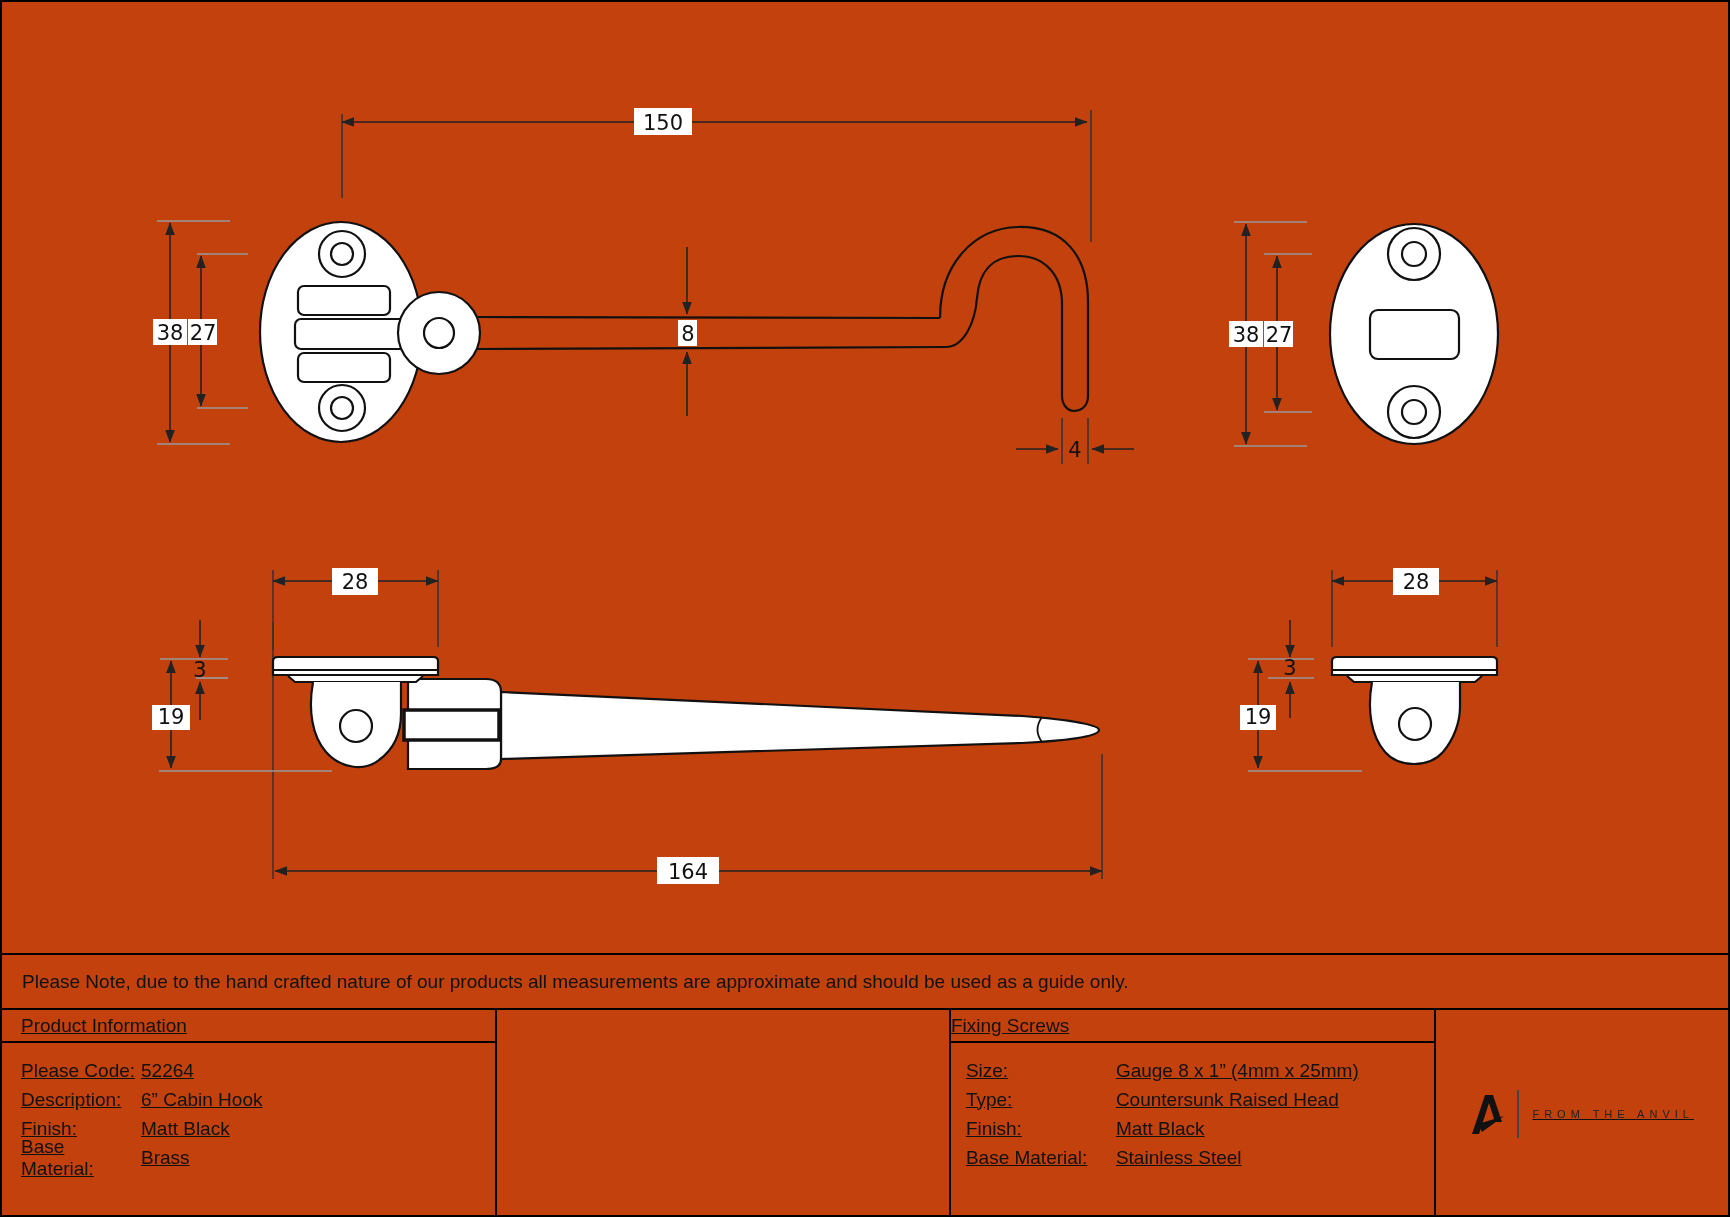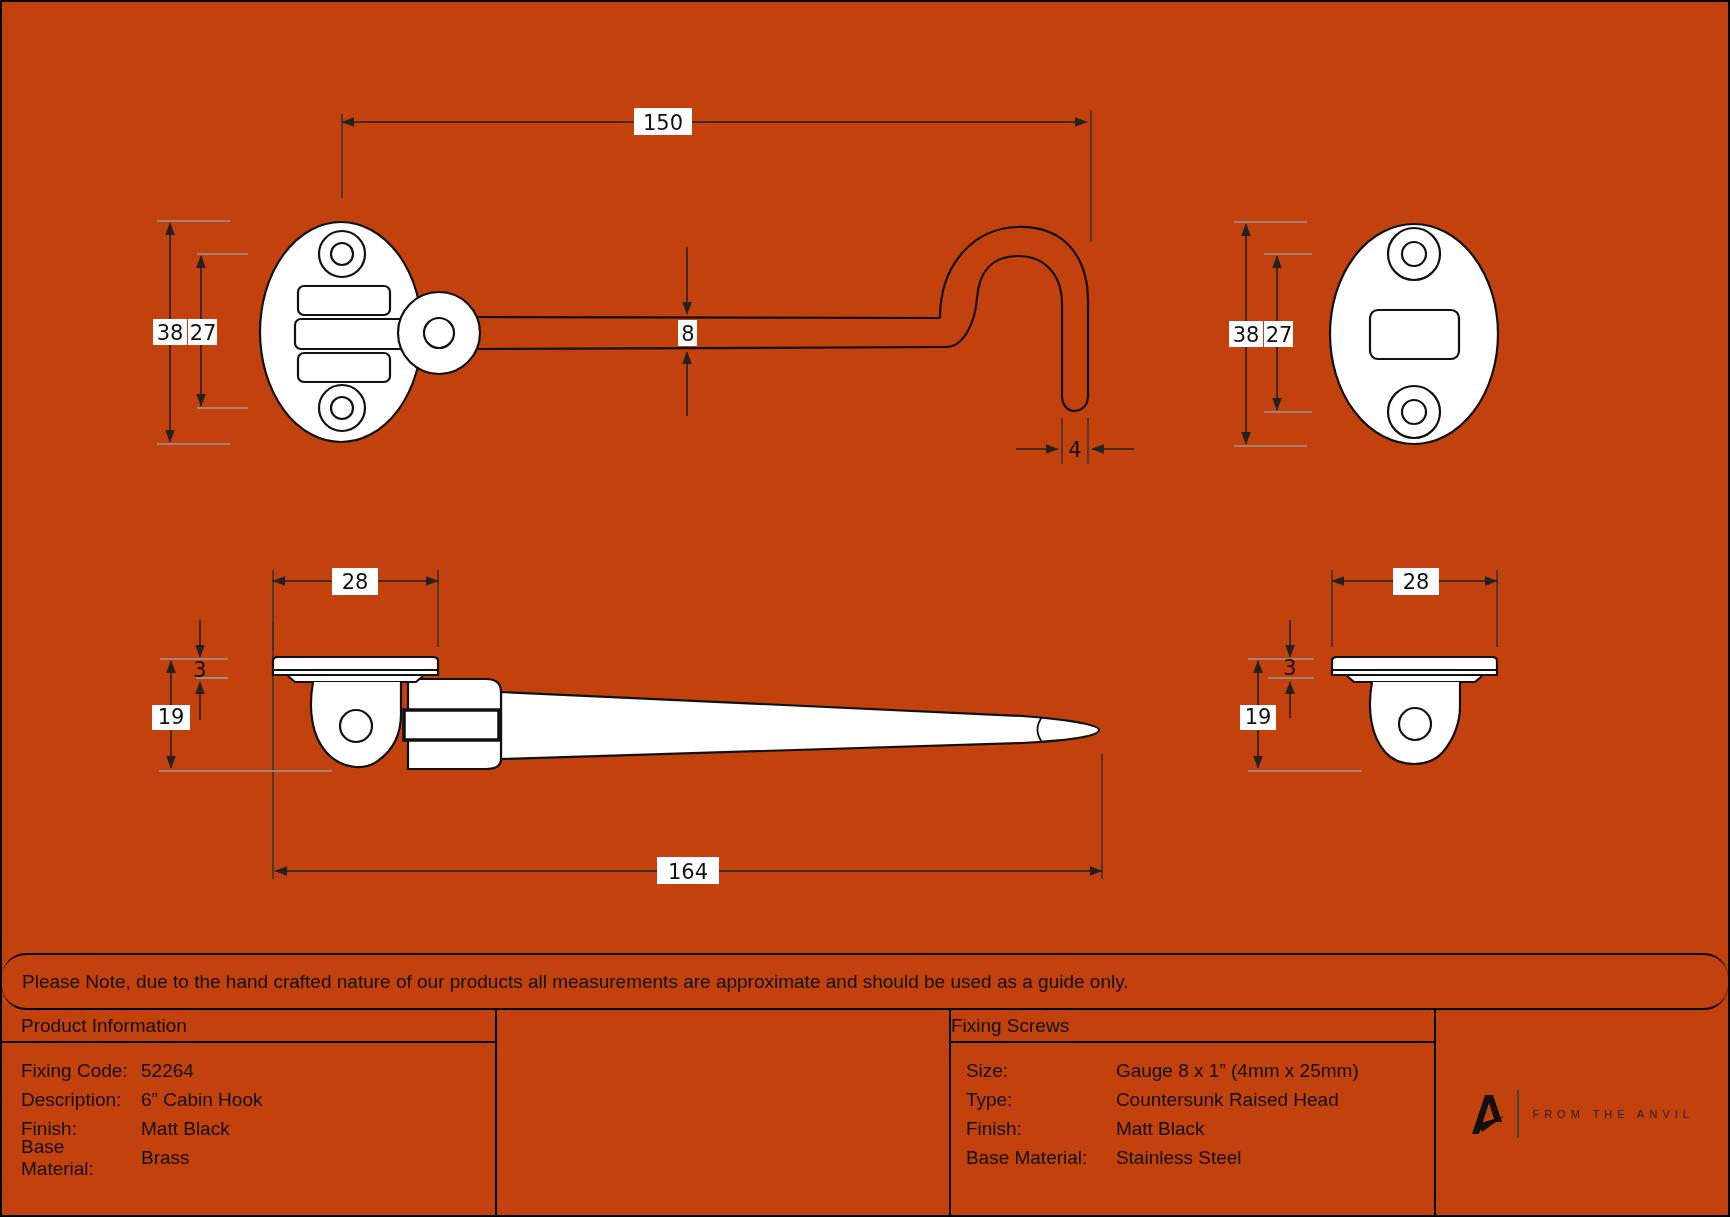--- a/index.html
+++ b/index.html
@@ -5,26 +5,26 @@
   html,body{margin:0;padding:0;background:#e8e8e8;}
   .page{
     position:relative;width:1730px;height:1217px;background:#c2410c;
     border:2px solid #000;box-sizing:border-box;overflow:hidden;
     font-family:"Liberation Sans",sans-serif;color:#111;
   }
   .drawings{position:absolute;left:0;top:0;}
   .note-row{
     position:absolute;left:0;top:951px;width:100%;height:57px;box-sizing:border-box;
     border-top:2px solid #000;border-bottom:2px solid #000;
-    display:flex;align-items:center;padding-left:20px;font-size:19px;border-radius:24px;
+    display:flex;align-items:center;padding-left:20px;font-size:19px;
   }
   .spec-table{
     position:absolute;left:0;top:1008px;width:100%;height:207px;display:flex;
   }
-  .col{box-sizing:border-box;height:100%;}
+  .col{box-sizing:border-box;height:100%;text-decoration:underline;}
   .col-1{width:496px;border-right:2px solid #000;}
   .col-2{width:454px;border-right:2px solid #000;}
   .col-3{width:486px;border-right:2px solid #000;}
   .col-4{width:292px;display:flex;align-items:center;justify-content:center;}
   .col-head{
     height:33px;box-sizing:border-box;border-bottom:2px solid #000;
     display:flex;align-items:center;font-size:19px;
   }
   .col-1 .col-head{padding-left:19px;}
   .col-2 .col-head{padding-left:20px;}
@@ -181,21 +181,21 @@
   <div class="note-row">
     <span>Please Note, due to the hand crafted nature of our products all measurements are approximate and should be used as a guide only.</span>
   </div>
 
   <div class="spec-table">
 
     <div class="col col-1">
       <div class="col-head">Product Information</div>
       <div class="col-body">
         <div class="spec-row">
-          <span class="spec-label">Fixing Code:</span>
+          <span class="spec-label">Please Code:</span>
           <span class="spec-value">52264</span>
         </div>
         <div class="spec-row">
           <span class="spec-label">Description:</span>
           <span class="spec-value">6” Cabin Hook</span>
         </div>
         <div class="spec-row">
           <span class="spec-label">Finish:</span>
           <span class="spec-value">Matt Black</span>
         </div>

